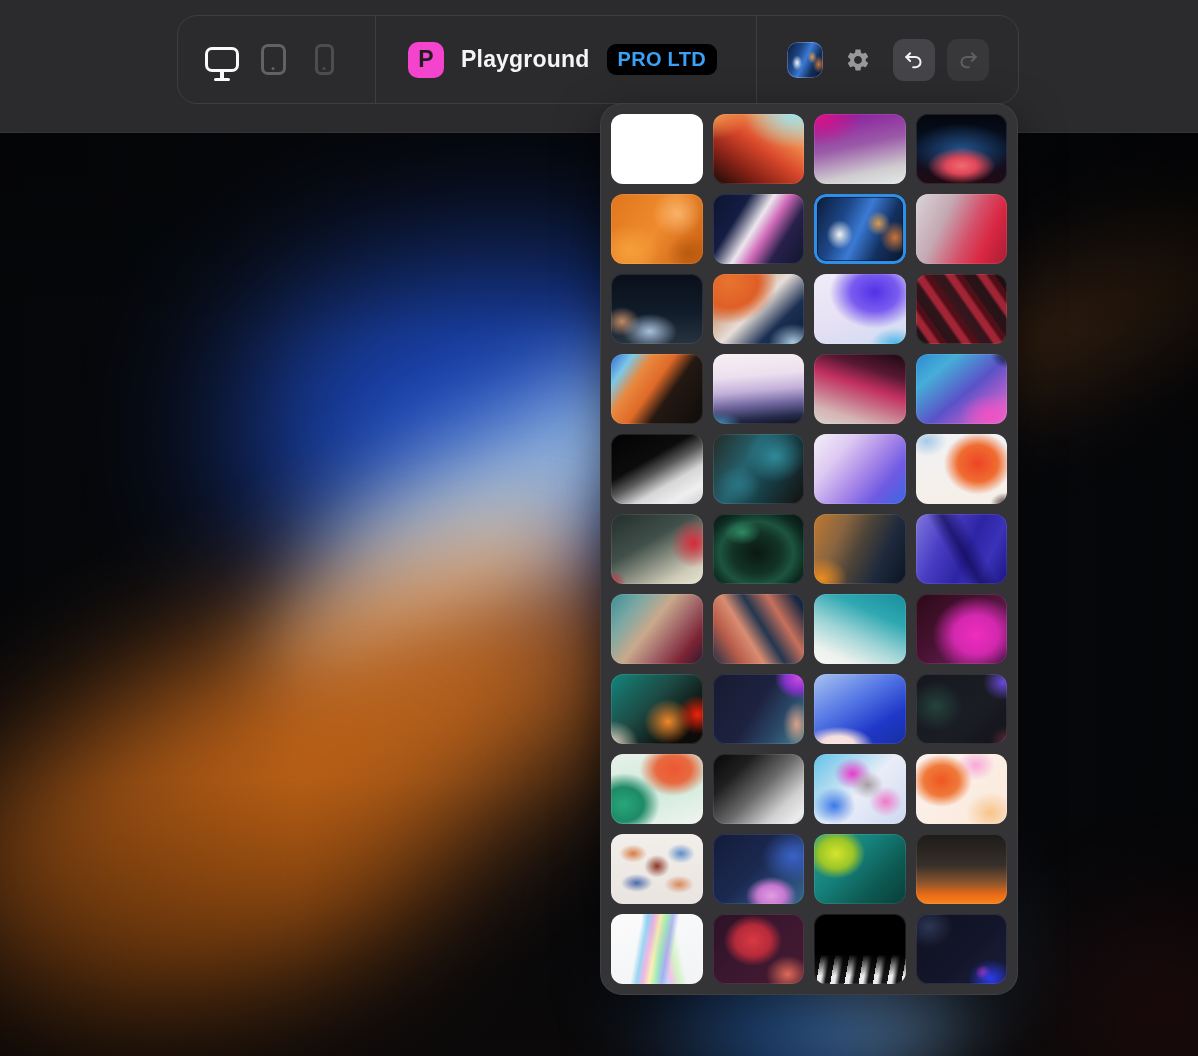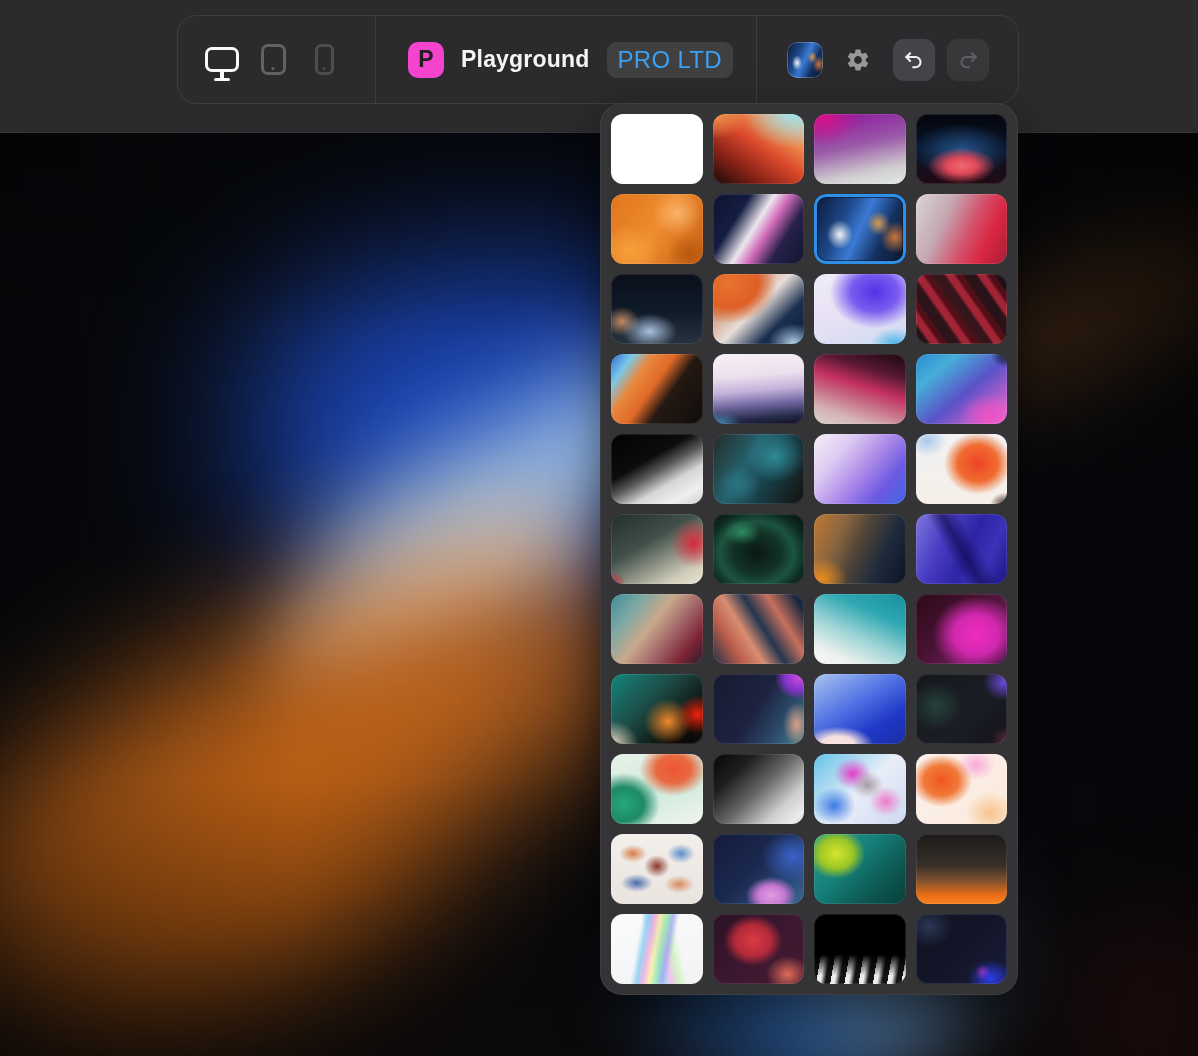--- a/index.html
+++ b/index.html
@@ -53,21 +53,21 @@
   .icon-tablet::after { content:''; position:absolute; left:50%; transform:translateX(-50%);
              bottom:2px; width:3px; height:3px; border-radius:50%; background:#626265; }
   .icon-phone { width:19px; height:31px; border:3px solid #4d4d50; border-radius:6px; position:relative; }
   .icon-phone::after { content:''; position:absolute; left:50%; transform:translateX(-50%);
              bottom:2px; width:3px; height:3px; border-radius:50%; background:#4d4d50; }
 
   .app-logo { width:36px; height:36px; border-radius:10px; background:#f443cd;
               display:flex; align-items:center; justify-content:center;
               color:#1f1f22; font-size:23px; font-weight:700; }
   .app-title { color:#f5f5f5; font-size:23px; font-weight:700; letter-spacing:.2px; }
-  .app-badge { background:#404040; color:#3aa1f7; font-size:24px; font-weight:400;
+  .app-badge { background:#000000; color:#3aa1f7; font-size:20px; font-weight:700;
                padding:4px 11px; border-radius:9px; letter-spacing:.3px; }
 
   .wp-thumb-btn { width:36px; height:36px; border-radius:10px; border:none; cursor:pointer;
                   box-shadow:inset 0 0 0 1px rgba(255,255,255,.25); background:#123; }
   .gear-btn { background:none; border:none; cursor:pointer; width:30px; height:30px;
               display:flex; align-items:center; justify-content:center; }
   .hist-btn { width:42px; height:42px; border-radius:11px; border:none; cursor:pointer;
               display:flex; align-items:center; justify-content:center; }
   .hist-undo { background:#454549; }
   .hist-redo { background:#38383b; margin-left:-8px; }

